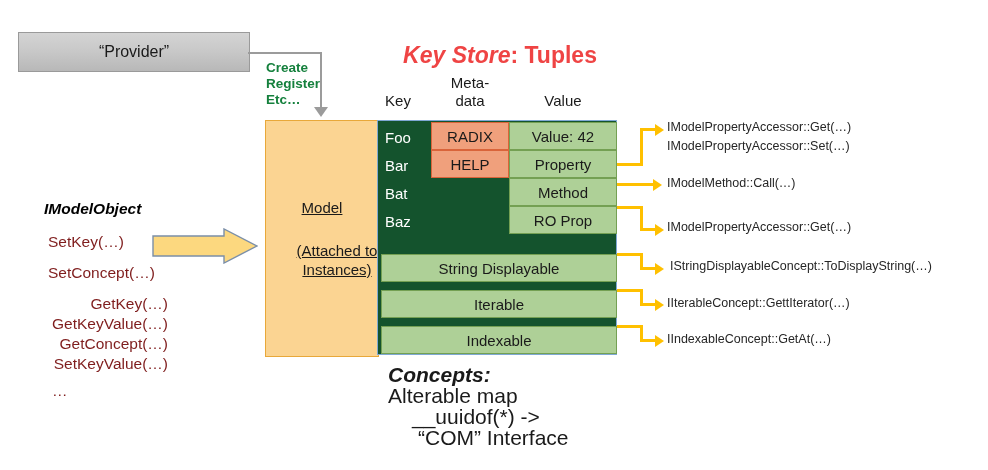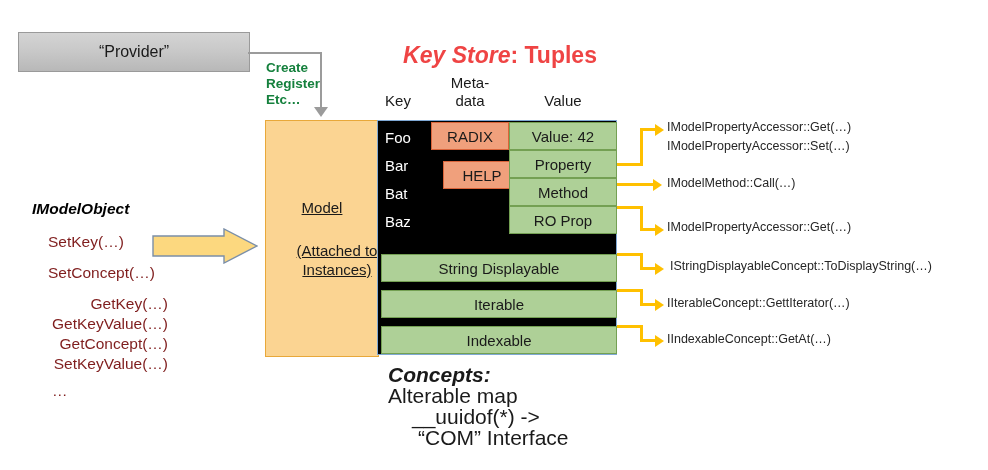--- a/index.html
+++ b/index.html
@@ -45,21 +45,21 @@
     left:265px; top:120px; width:112px; height:235px;
     background:#fbd492; border:1px solid #e8a83a;
     display:flex;flex-direction:column;align-items:center;justify-content:center;
     font-size:15px;color:#1a1a1a;text-align:center;line-height:19px;text-decoration:underline;
   }
   #model-box .mb-sub{margin-top:24px;margin-left:30px;}
 
   
   #table-body{
     left:377px; top:120px; width:240px; height:235px;
-    background:#000000; border:1px solid #7fa8d4;
+    background:#14532d; border:1px solid #7fa8d4;
     box-sizing:border-box;
   }
   .keycell{
     position:absolute;left:4px;width:48px;height:28px;
     font-size:15px;color:#ffffff;display:flex;align-items:center;padding-left:3px;
     box-sizing:border-box;
   }
   .meta-cell{
     position:absolute;left:53px;width:78px;height:28px;
     background:#f0a07c; border:1px solid #d9643a;
@@ -74,21 +74,21 @@
   }
   .wide-cell{
     position:absolute;left:3px;width:236px;height:28px;
     background:#aed097; border:1px solid #74a053;
     box-sizing:border-box;display:flex;align-items:center;justify-content:center;
     font-size:15px;color:#1a1a1a;
   }
 
   
   #imodelobject-title{
-    left:32px; top:200px; font-size:15.5px; font-weight:bold; font-style:italic; color:#000;text-align:center;
+    left:44px; top:200px; font-size:15.5px; font-weight:bold; font-style:italic; color:#000;text-align:center;
   }
   #api-list{left:48px; top:233px; font-size:15.5px; line-height:17px; color:#7f1d1d;}
   #api-list .grp1 li{margin-bottom:14px;}
   #api-list ul{list-style:none;margin:0;padding:0;}
   #api-list .grp2{margin-top:14px;text-align:right;}
   #api-list .grp2 li{margin-bottom:3px;padding-left:4px;}
   #api-list .dots{margin-top:10px;padding-left:4px;}
 
   
   #block-arrow{left:152px; top:228px; width:106px; height:36px;}
@@ -136,21 +136,21 @@
 </div>
 
 <div class="abs" id="table-body">
 
   <div class="keycell" style="top:2px;">Foo</div>
   <div class="keycell" style="top:30px;">Bar</div>
   <div class="keycell" style="top:58px;">Bat</div>
   <div class="keycell" style="top:86px;">Baz</div>
 
   <div class="meta-cell" style="top:1px;">RADIX</div>
-  <div class="meta-cell" style="top:40px;margin-left:12px;">HELP</div>
+  <div class="meta-cell" style="top:29px;">HELP</div>
 
   <div class="val-cell" style="top:1px;">Value: 42</div>
   <div class="val-cell" style="top:29px;">Property</div>
   <div class="val-cell" style="top:57px;">Method</div>
   <div class="val-cell" style="top:85px;">RO Prop</div>
 
   <div class="wide-cell" style="top:133px;">String Displayable</div>
   <div class="wide-cell" style="top:169px;">Iterable</div>
   <div class="wide-cell" style="top:205px;">Indexable</div>
 </div>

